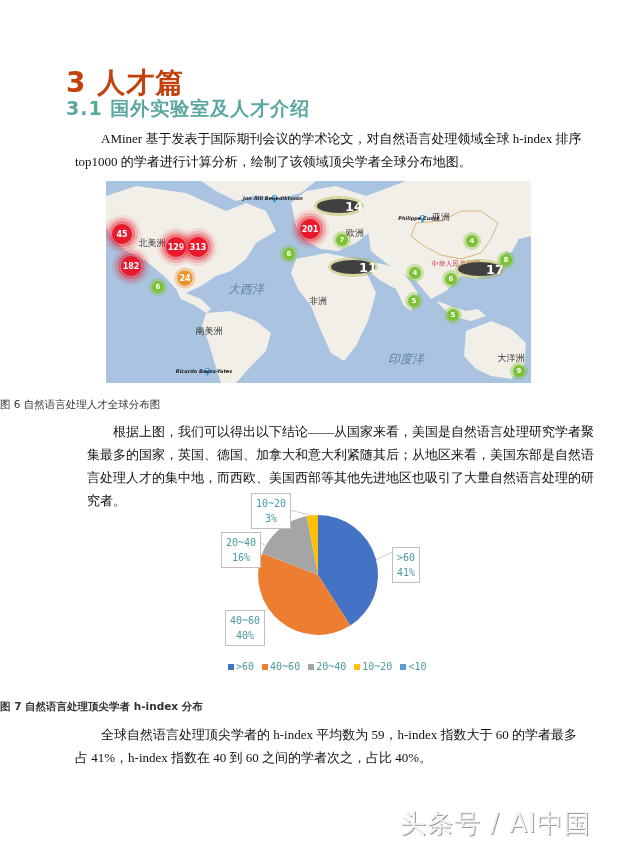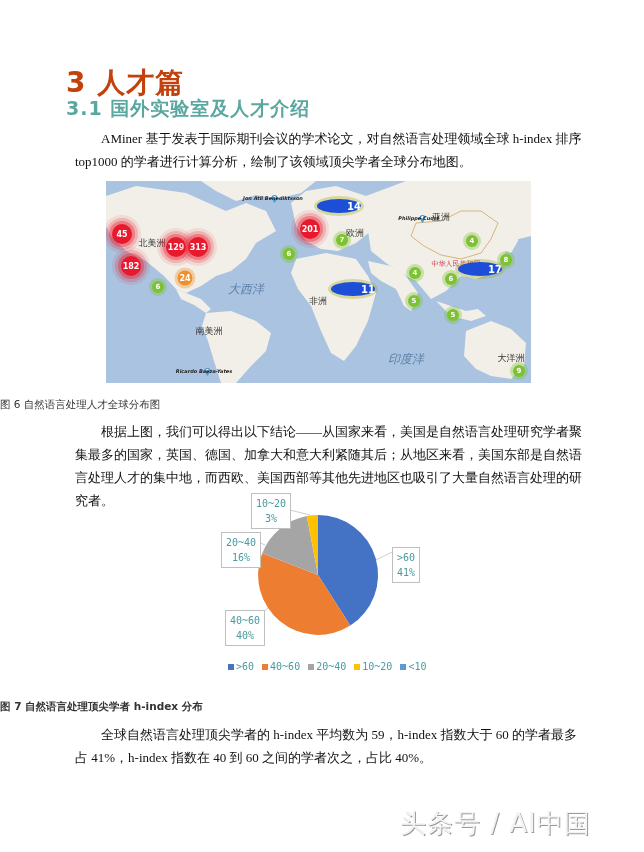--- a/index.html
+++ b/index.html
@@ -16,21 +16,21 @@
   .map { position: absolute; left: 106px; top: 181px; width: 425px; height: 202px;
          background: #a9c3e0; overflow: hidden; }
   .map svg { position: absolute; left: 0; top: 0; }
   .cluster { position: absolute; border-radius: 50%; color: #fff; font-size: 8px; font-weight: bold;
              font-family: "DejaVu Sans", sans-serif; display: flex; align-items: center;
              justify-content: center; transform: translate(-50%, -50%); }
   .cluster.red { width: 20px; height: 20px; background: #e8192c;
                  box-shadow: 0 0 0 3px rgba(232,25,44,0.35), 0 0 0 6px rgba(232,25,44,0.2), 0 0 0 9px rgba(232,25,44,0.1); }
   .cluster.orange { width: 15px; height: 15px; background: #f0902a; box-shadow: 0 0 0 3px rgba(240,144,42,0.35); }
   .cluster.green { width: 12px; height: 12px; background: #7cc232; box-shadow: 0 0 0 3px rgba(124,194,50,0.35); font-size: 7px; }
-  .cluster.olive { width: 14px; height: 14px; background: #1d4ed8; box-shadow: 0 0 0 3px rgba(164,173,27,0.35); font-size: 10px; padding-left: 30px; }
+  .cluster.olive { width: 14px; height: 14px; background: #404040; box-shadow: 0 0 0 3px rgba(164,173,27,0.35); font-size: 13px; padding-left: 30px; }
   .maplabel { position: absolute; font-size: 9px; color: #333; font-family: "DejaVu Sans", sans-serif;
               transform: translate(-50%, -50%); white-space: nowrap; }
   .maplabel.ocean { color: #5c7fa8; font-style: italic; font-size: 12px; }
   .maplabel.china { color: #d2354b; font-size: 7px; }
   .pin { position: absolute; transform: translate(-50%, -100%); }
   .pinname { position: absolute; font-size: 5px; font-style: italic; font-weight: bold; color: #222;
              transform: translate(-50%, 0); white-space: nowrap; font-family: "DejaVu Sans", sans-serif; }
   .chart { position: absolute; left: 200px; top: 490px; width: 240px; height: 200px; }
   .callout { position: absolute; background: #fff; border: 1px solid #bfbfbf; color: #4a9aa0;
              font-size: 10px; text-align: center; line-height: 15px; padding: 2px 4px;
@@ -116,34 +116,34 @@
   <div class="cluster red" style="left:16px;top:53px;">45</div>
   <div class="cluster red" style="left:70px;top:66px;">129</div>
   <div class="cluster red" style="left:92px;top:66px;">313</div>
   <div class="cluster red" style="left:25px;top:85px;">182</div>
   <div class="cluster orange" style="left:79px;top:97px;">24</div>
   <div class="cluster green" style="left:52px;top:106px;">6</div>
   <div class="cluster red" style="left:204px;top:48px;">201</div>
   <div class="cluster green" style="left:183px;top:73px;">6</div>
   <div class="cluster olive" style="left:233px;top:25px;">14</div>
   <div class="cluster green" style="left:236px;top:59px;">7</div>
-  <div class="cluster olive" style="left:247px;top:86px;margin-top:22px;">11</div>
+  <div class="cluster olive" style="left:247px;top:86px;">11</div>
   <div class="cluster green" style="left:366px;top:60px;">4</div>
   <div class="cluster green" style="left:309px;top:92px;">4</div>
   <div class="cluster green" style="left:345px;top:98px;">6</div>
   <div class="cluster olive" style="left:374px;top:88px;">17</div>
   <div class="cluster green" style="left:400px;top:79px;">8</div>
   <div class="cluster green" style="left:308px;top:120px;">5</div>
   <div class="cluster green" style="left:347px;top:134px;">5</div>
   <div class="cluster green" style="left:413px;top:190px;">9</div>
 </div>
 
 <div class="caption" style="top:398px;">图 6  自然语言处理人才全球分布图</div>
 
-<div class="para" style="top:420px;">
+<div class="para" style="top:420px;margin-left:12px;">
   <span class="indent"></span><span>根据上图，我们可以得出以下结论——从国家来看，美国是自然语言处理研究学者聚集最多的国家，英国、德国、加拿大和意大利紧随其后；从地区来看，美国东部是自然语言处理人才的集中地，而西欧、美国西部等其他先进地区也吸引了大量自然语言处理的研究者。</span>
 </div>
 
 <div class="chart">
   <svg width="240" height="200" viewBox="0 0 240 200">
 
     <path d="M118,85 L118,25 A60,60 0 0,1 150.3,135.6 Z" fill="#4472c4"></path>
 
     <path d="M118,85 L150.3,135.6 A60,60 0 0,1 62.2,63.2 Z" fill="#ed7d31"></path>
 

